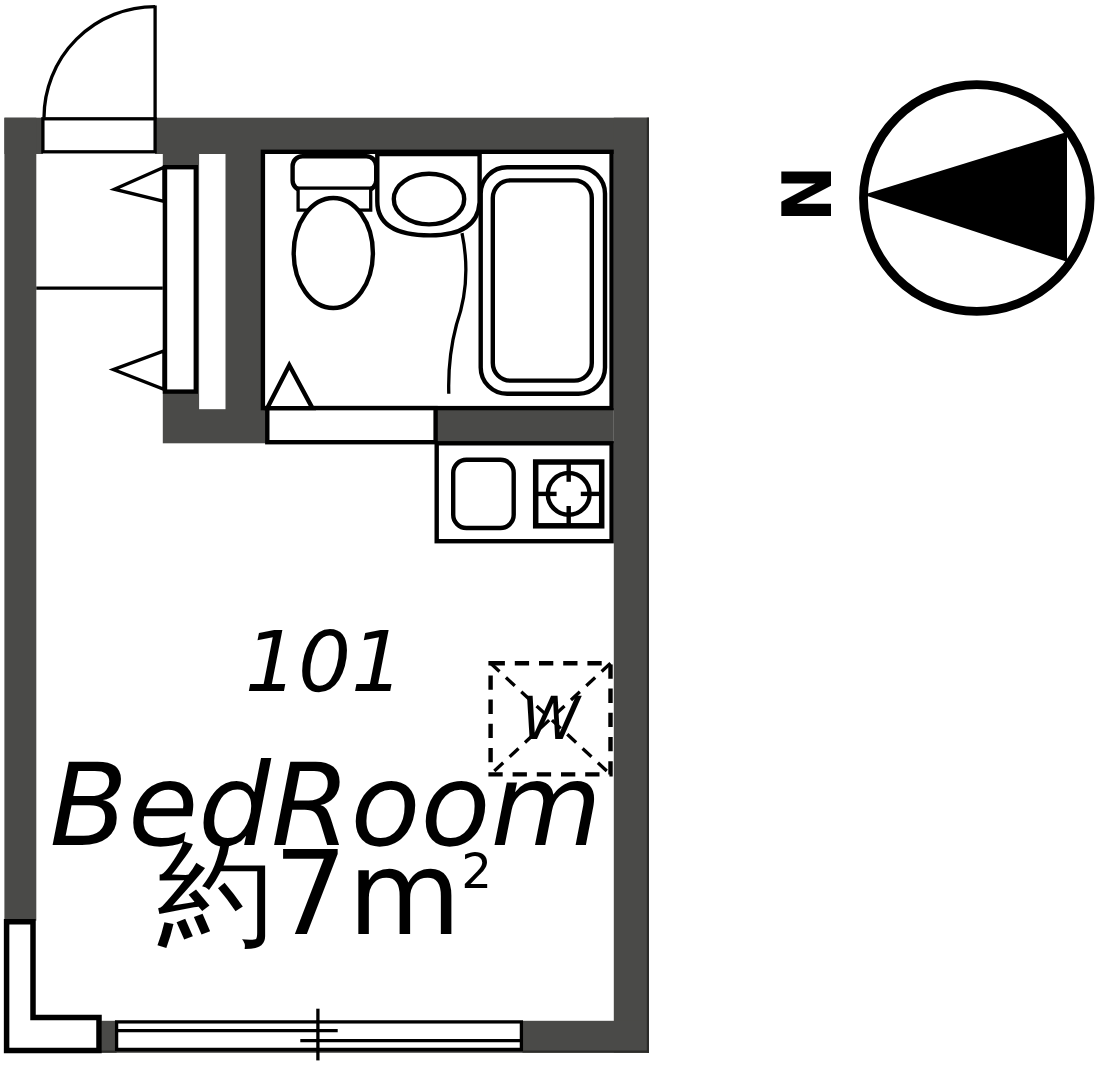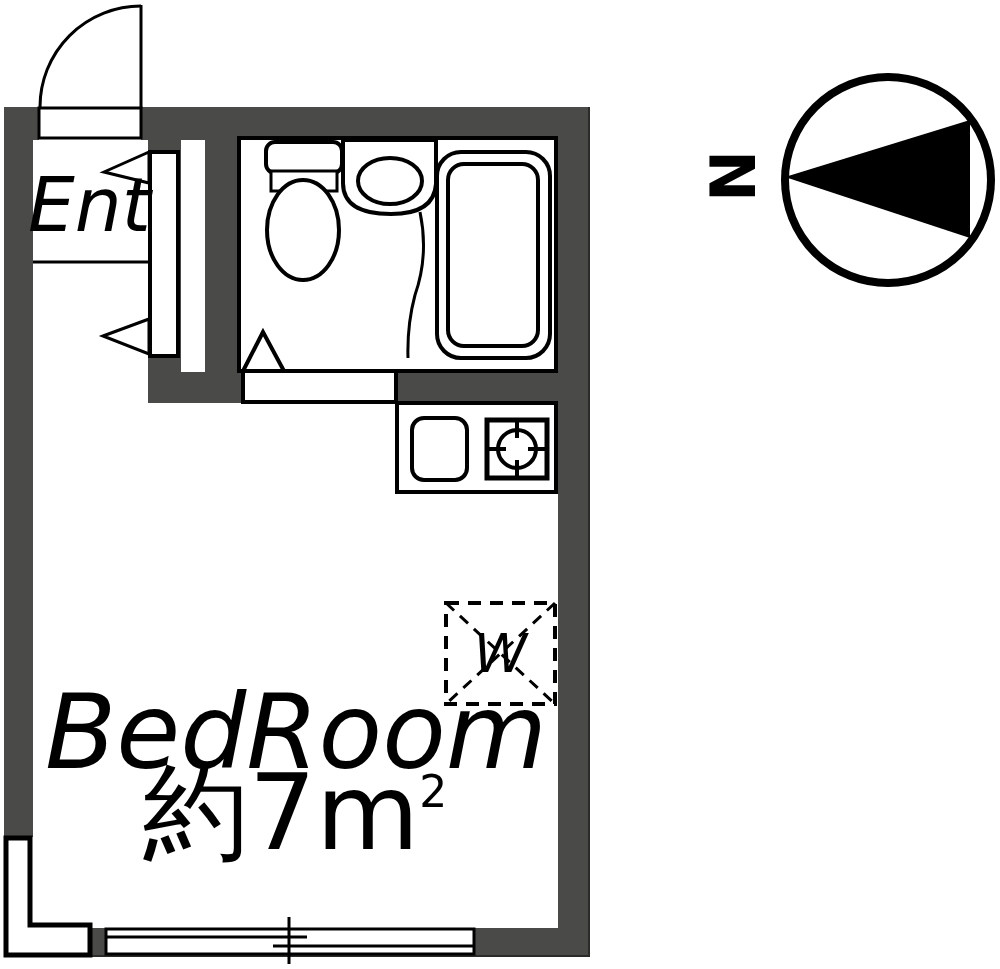--- a/index.html
+++ b/index.html
@@ -120,22 +120,22 @@
       <line x1="273" y1="946" x2="474" y2="946" stroke-width="3"></line>
       <line x1="289" y1="917" x2="289" y2="964" stroke-width="3"></line>
     </g>
 
     <g>
       <circle cx="888" cy="180" r="103" fill="#fff" stroke="#000" stroke-width="8"></circle>
       <path d="M 785 177 L 970 120 L 970 238 Z" fill="#000"></path>
     </g>
   </svg>
 
-  <div class="label italic" id="ent-label">Ent</div>
 
+  <div class="label italic center" id="room-number">101</div>
 
   <div class="label italic center" id="room-name">BedRoom</div>
 
   <div class="label center" id="room-area"><span>約7m</span><span class="sup">2</span></div>
 
   <div class="label italic" id="washer-label">W</div>
 
   <div class="label" id="north-label">N</div>
 
 </div>

